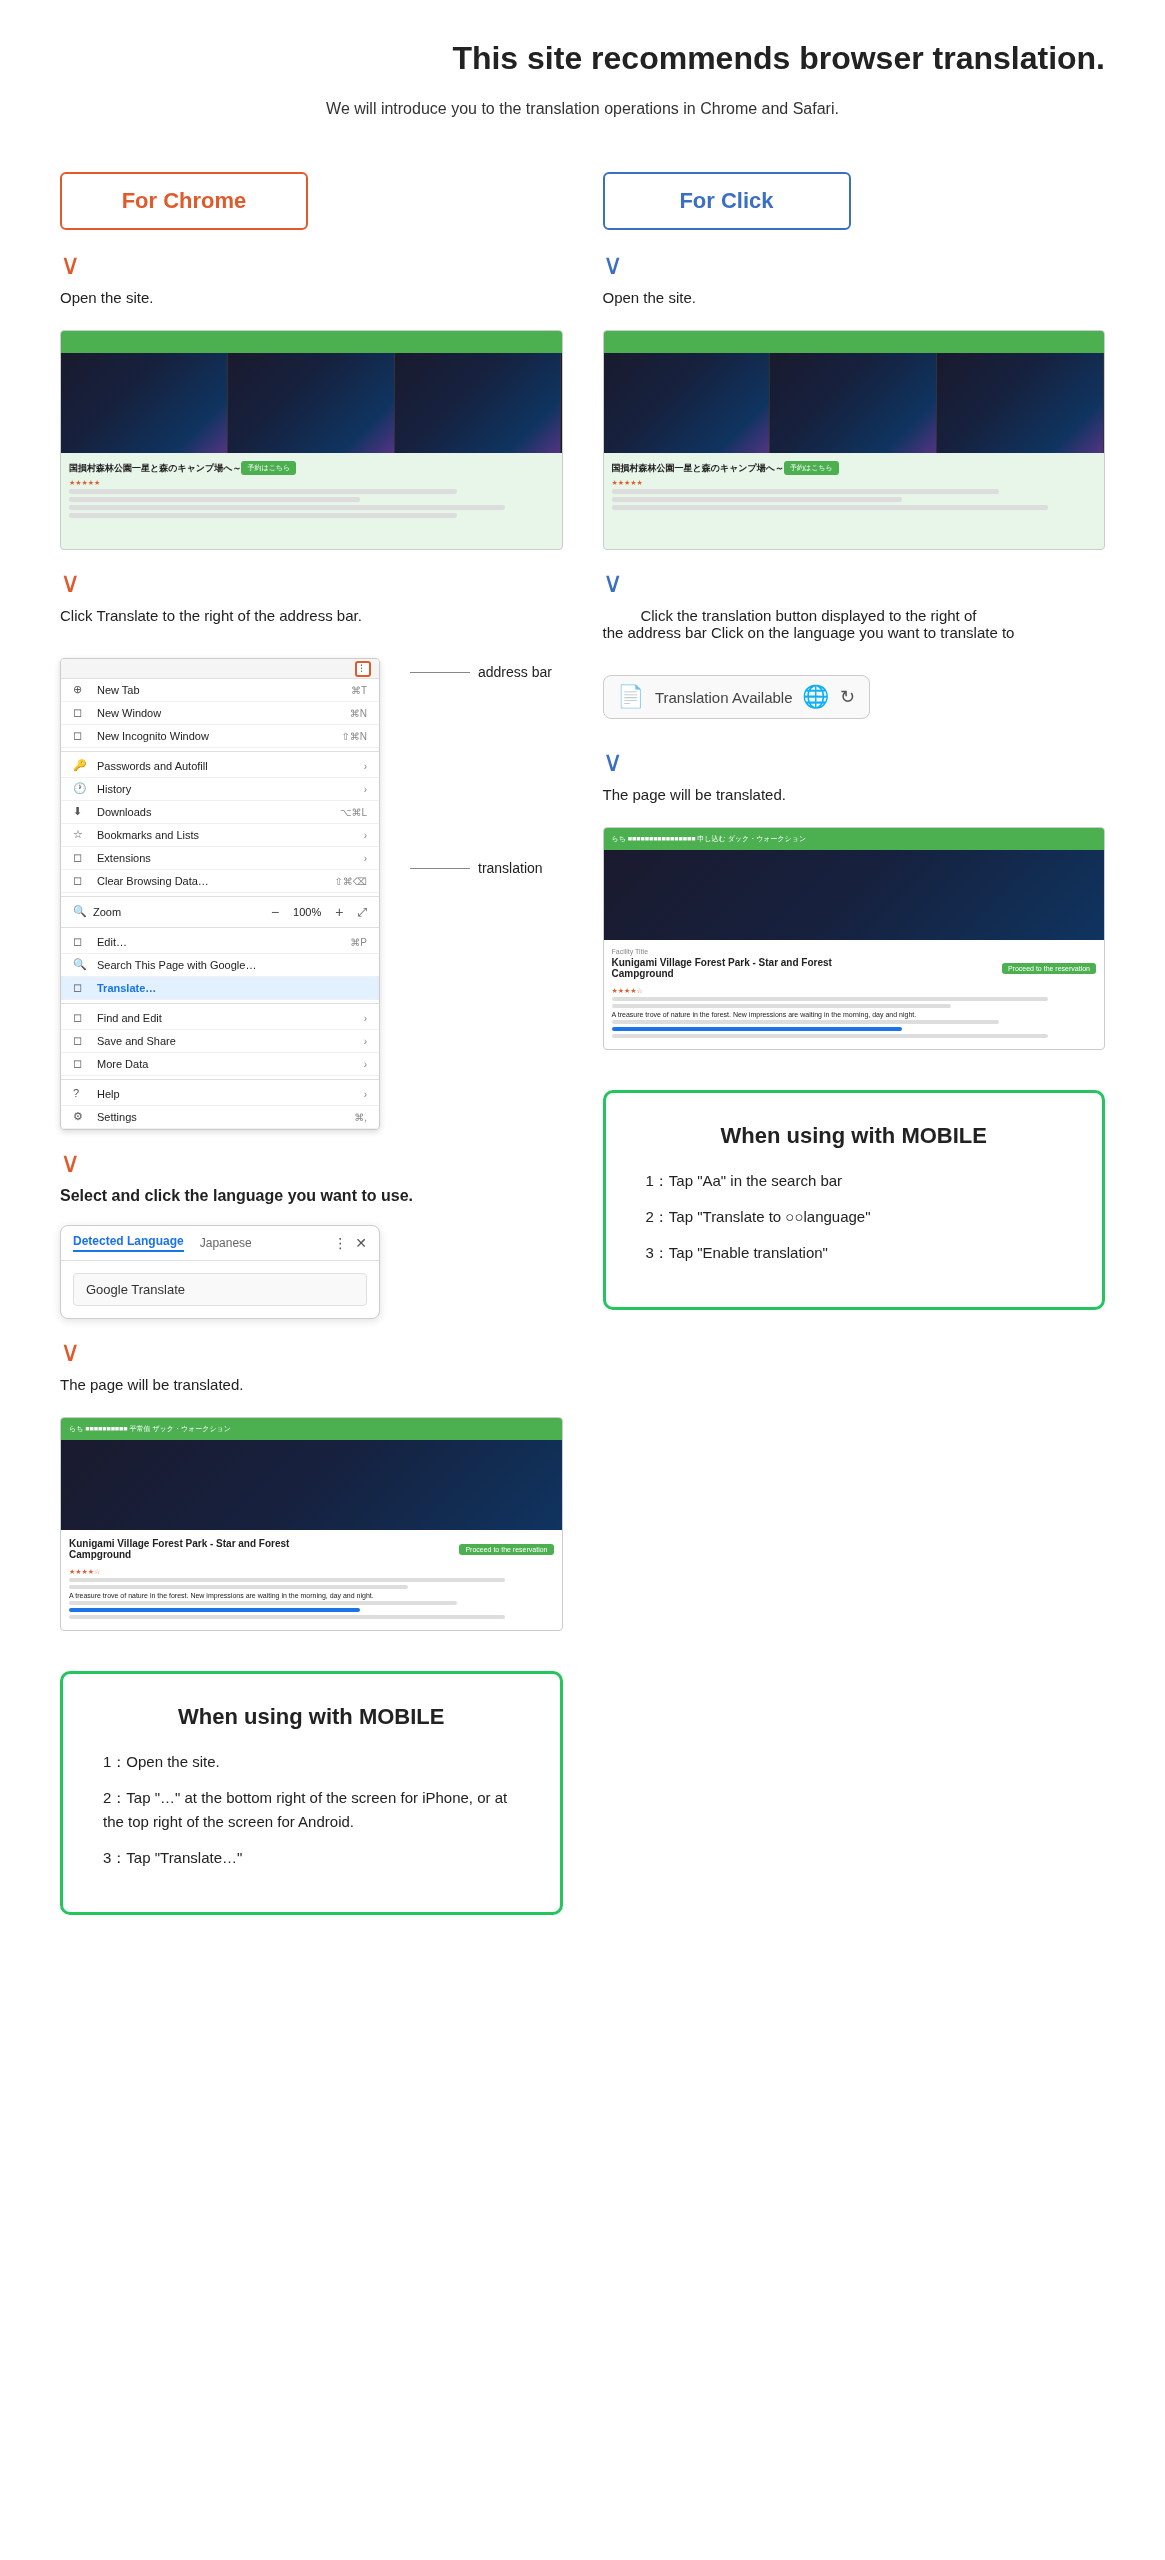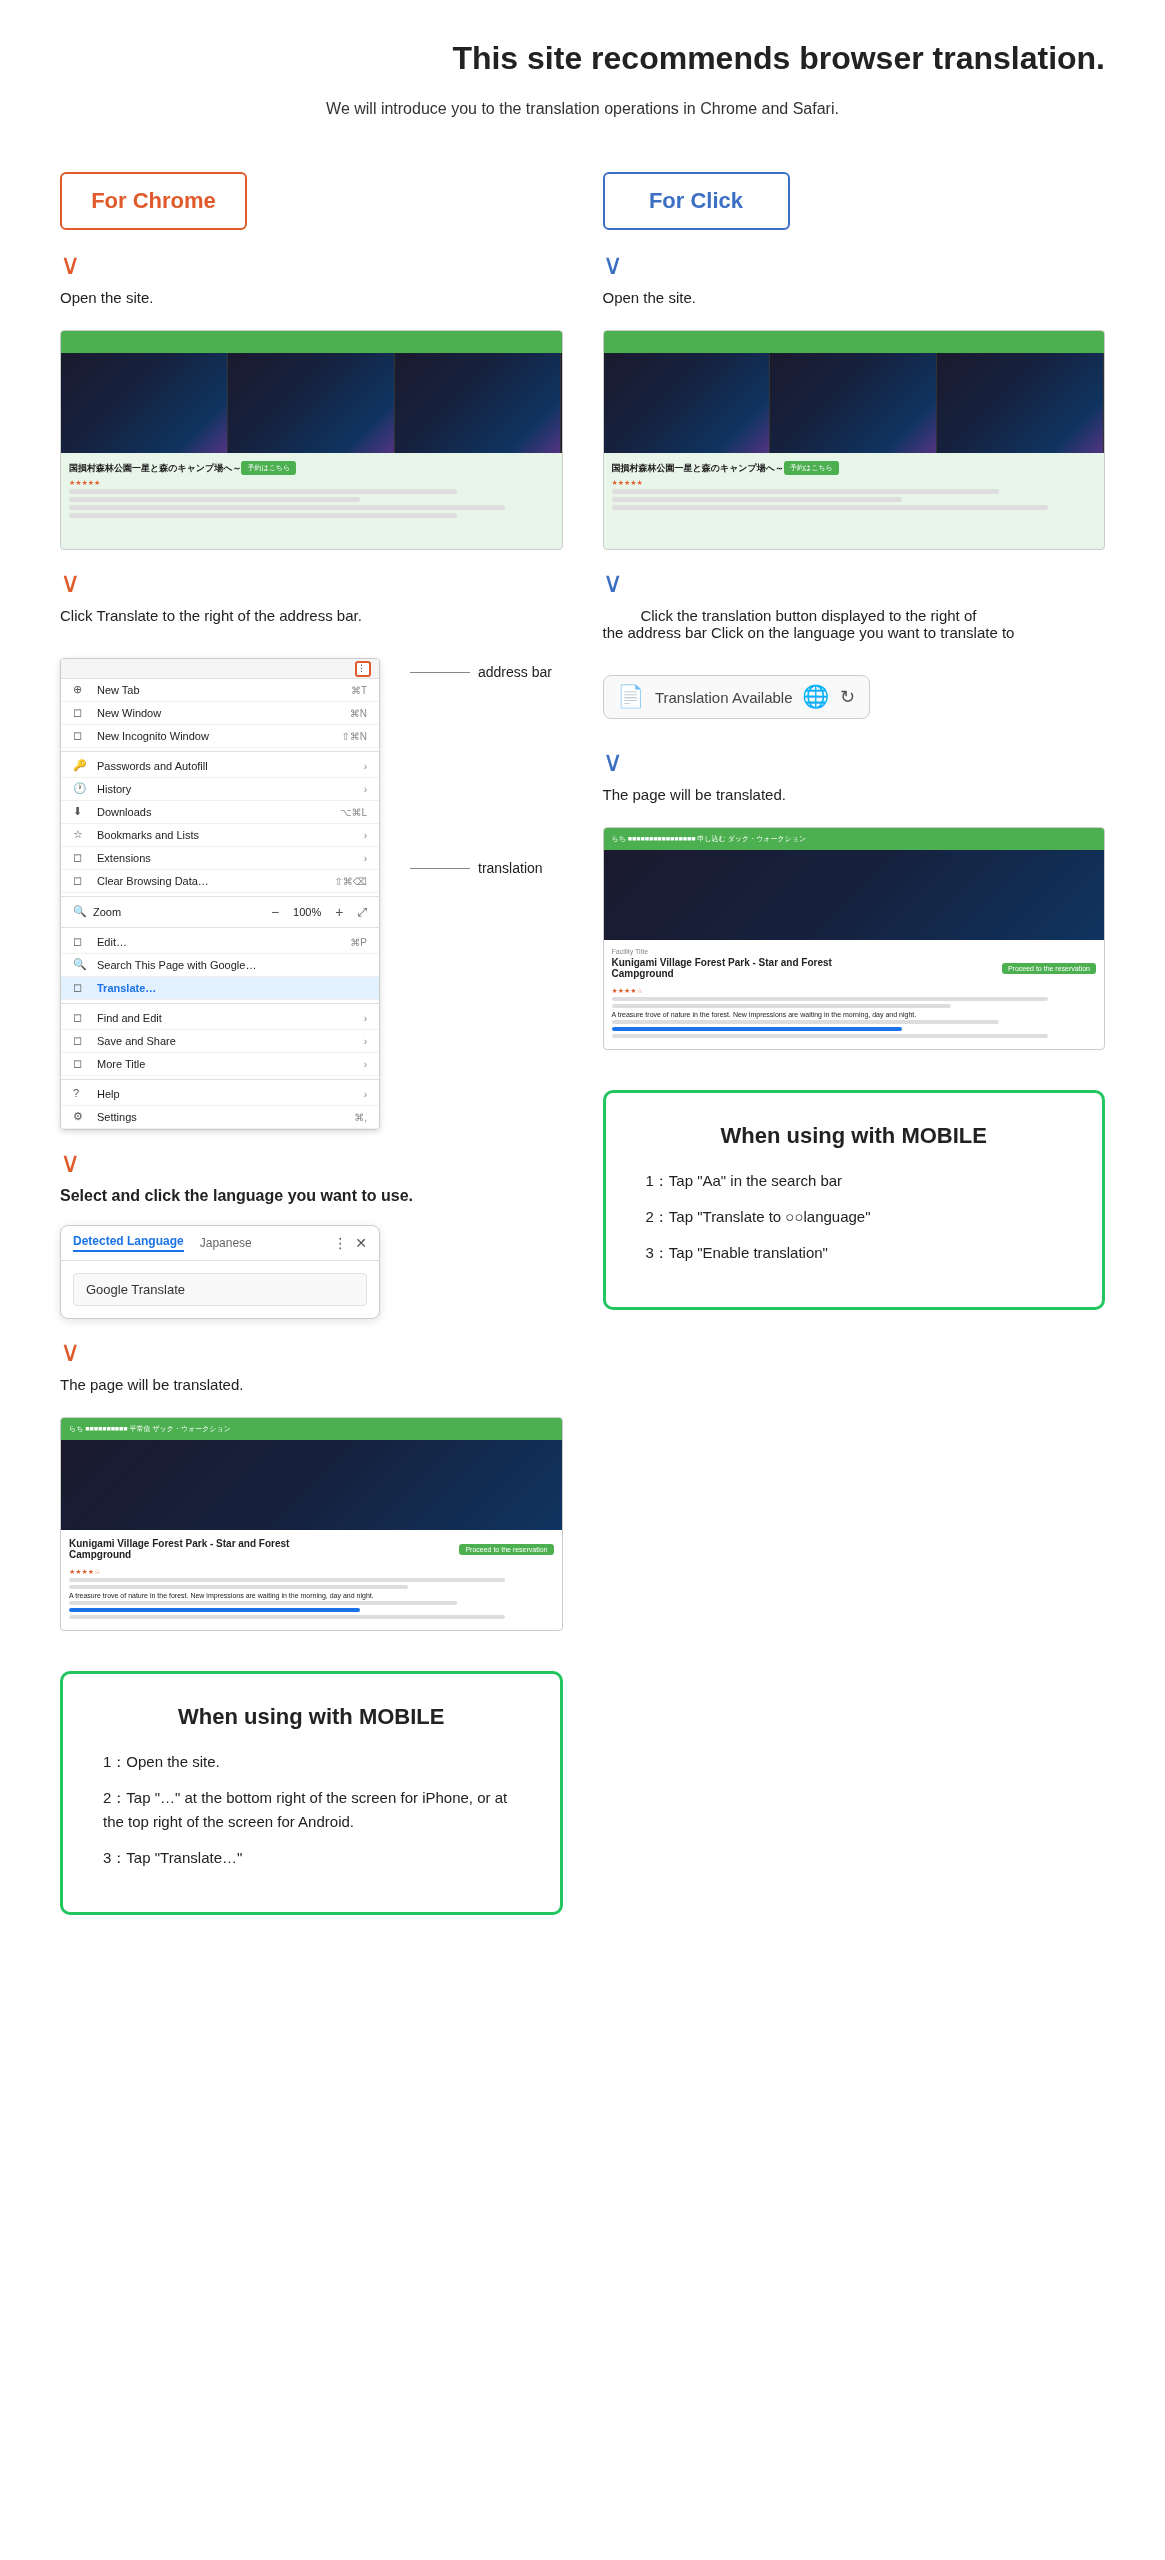--- a/index.html
+++ b/index.html
@@ -29,21 +29,21 @@
     .two-col {
       display: flex;
       gap: 40px;
       align-items: flex-start;
     }
     .col {
       flex: 1;
     }
     .section-label-btn {
       display: block;
-      width: 187px;
+      width: 248px;
       padding: 14px 20px;
       font-size: 22px;
       font-weight: bold;
       text-align: center;
       border-radius: 6px;
       border: 2.5px solid;
       margin-bottom: 18px;
       background: #fff;
     }
     .chrome-btn {
@@ -529,21 +529,21 @@
               <span class="menu-item-text">Find and Edit</span>
               <span class="menu-item-arrow">›</span>
             </div>
             <div class="menu-item-row">
               <span class="menu-item-icon">◻</span>
               <span class="menu-item-text">Save and Share</span>
               <span class="menu-item-arrow">›</span>
             </div>
             <div class="menu-item-row">
               <span class="menu-item-icon">◻</span>
-              <span class="menu-item-text">More Title</span>
+              <span class="menu-item-text">More Data</span>
               <span class="menu-item-arrow">›</span>
             </div>
             <div class="menu-divider"></div>
             <div class="menu-item-row">
               <span class="menu-item-icon">?</span>
               <span class="menu-item-text">Help</span>
               <span class="menu-item-arrow">›</span>
             </div>
             <div class="menu-item-row">
               <span class="menu-item-icon">⚙</span>

